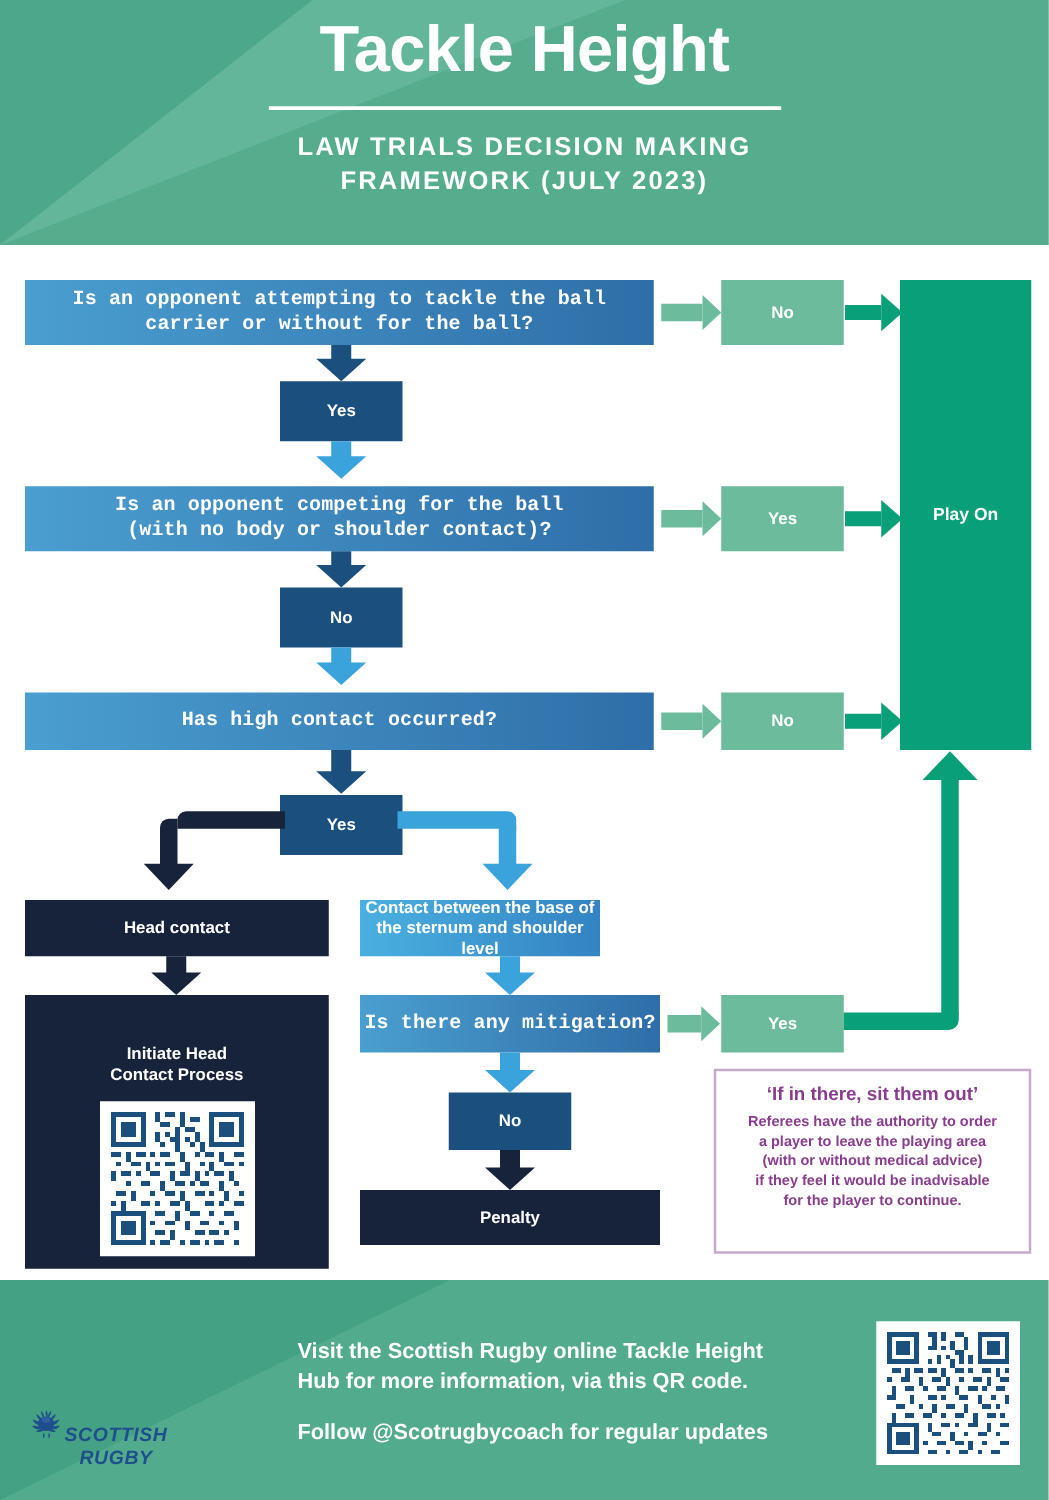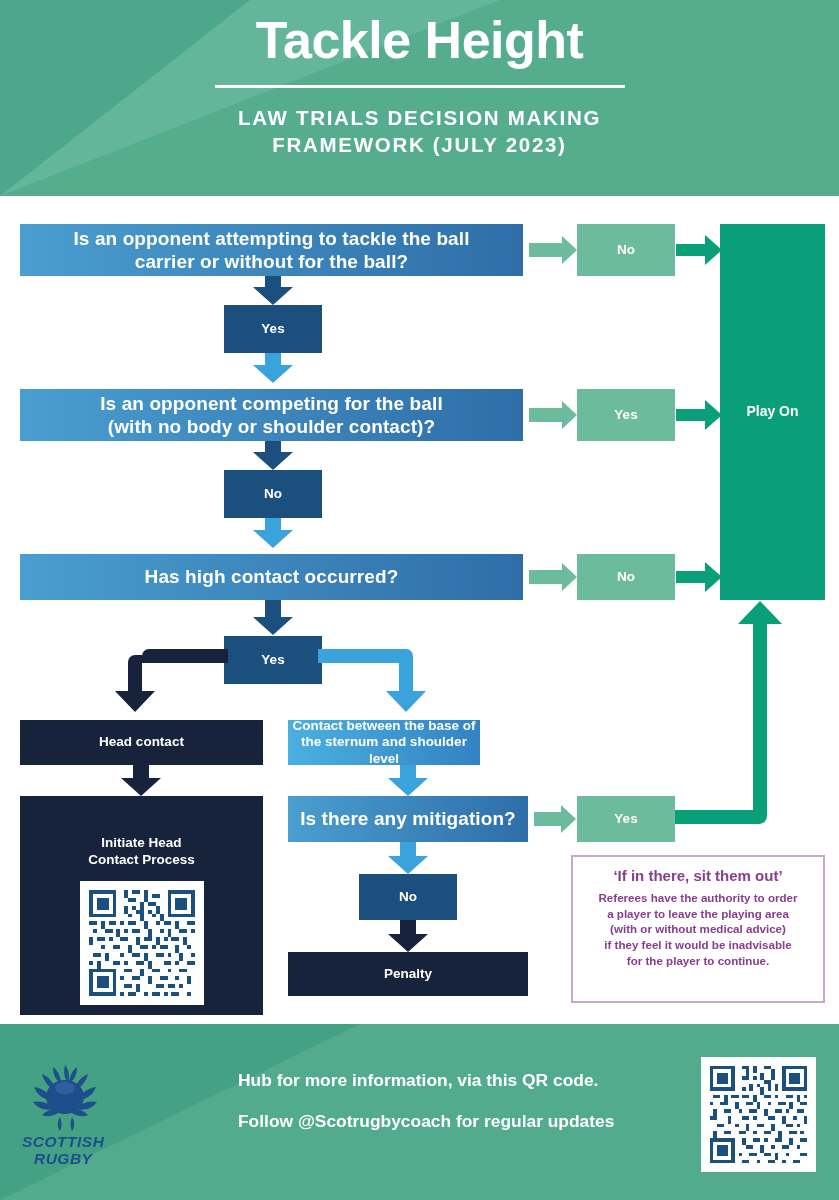--- a/index.html
+++ b/index.html
@@ -84,22 +84,23 @@
     display: flex;
     align-items: center;
     justify-content: center;
     text-align: center;
     color: #ffffff;
     font-weight: 700;
     line-height: 1.22;
   }
   .q-box {
     background: linear-gradient(90deg, #4a9ed0 0%, #2f6ea8 100%);
-    font-size: 19px;
+    font-size: 16px;
     letter-spacing: 0.1px;
+    font-family: Liberation Mono, monospace;
   }
   .mid-box {
     background: #1b4f7e;
     font-size: 13.5px;
   }
   .dark-box {
     background: #16233b;
     font-size: 13.5px;
   }
   .sky-box {
@@ -207,22 +208,22 @@
     left: 0; top: 0;
     width: 0; height: 0;
     border-left: 360px solid #45a183;
     border-bottom: 176px solid transparent;
   }
   #logo {
     position: absolute;
     left: 22px; top: 1057px;
     width: 112px; height: 118px;
     display: flex;
-    flex-direction: column;
-    align-items: flex-start;
+    flex-direction: row;
+    align-items: flex-end;
   }
   #logo .logo-text {
     color: #1f4e8c;
     font-size: 15.5px;
     font-weight: 700;
     font-style: italic;
     letter-spacing: 0.5px;
     line-height: 1.12;
     text-align: center;
     margin-top: 2px;
@@ -595,20 +596,21 @@
       <path d="M50 60 c-2 5 -2 10 0 14 c3-4 3-9 0-14z"></path>
     </g>
   </svg>
   <div class="logo-text">
     <div>SCOTTISH</div>
     <div>RUGBY</div>
   </div>
 </div>
 
 <div id="foot-text">
+  <div>Visit the Scottish Rugby online Tackle Height</div>
   <div>Hub for more information, via this QR code.</div>
   <div class="line2">Follow @Scotrugbycoach for regular updates</div>
 </div>
 
 <div id="foot-qr" class="qr">
   <svg width="105" height="105" viewBox="0 0 29 29" shape-rendering="crispEdges">
     <rect width="29" height="29" fill="#ffffff"></rect>
     <g fill="#1b4f7e">
       <rect x="1" y="1" width="7" height="1"></rect>
         <rect x="1" y="7" width="7" height="1"></rect>

